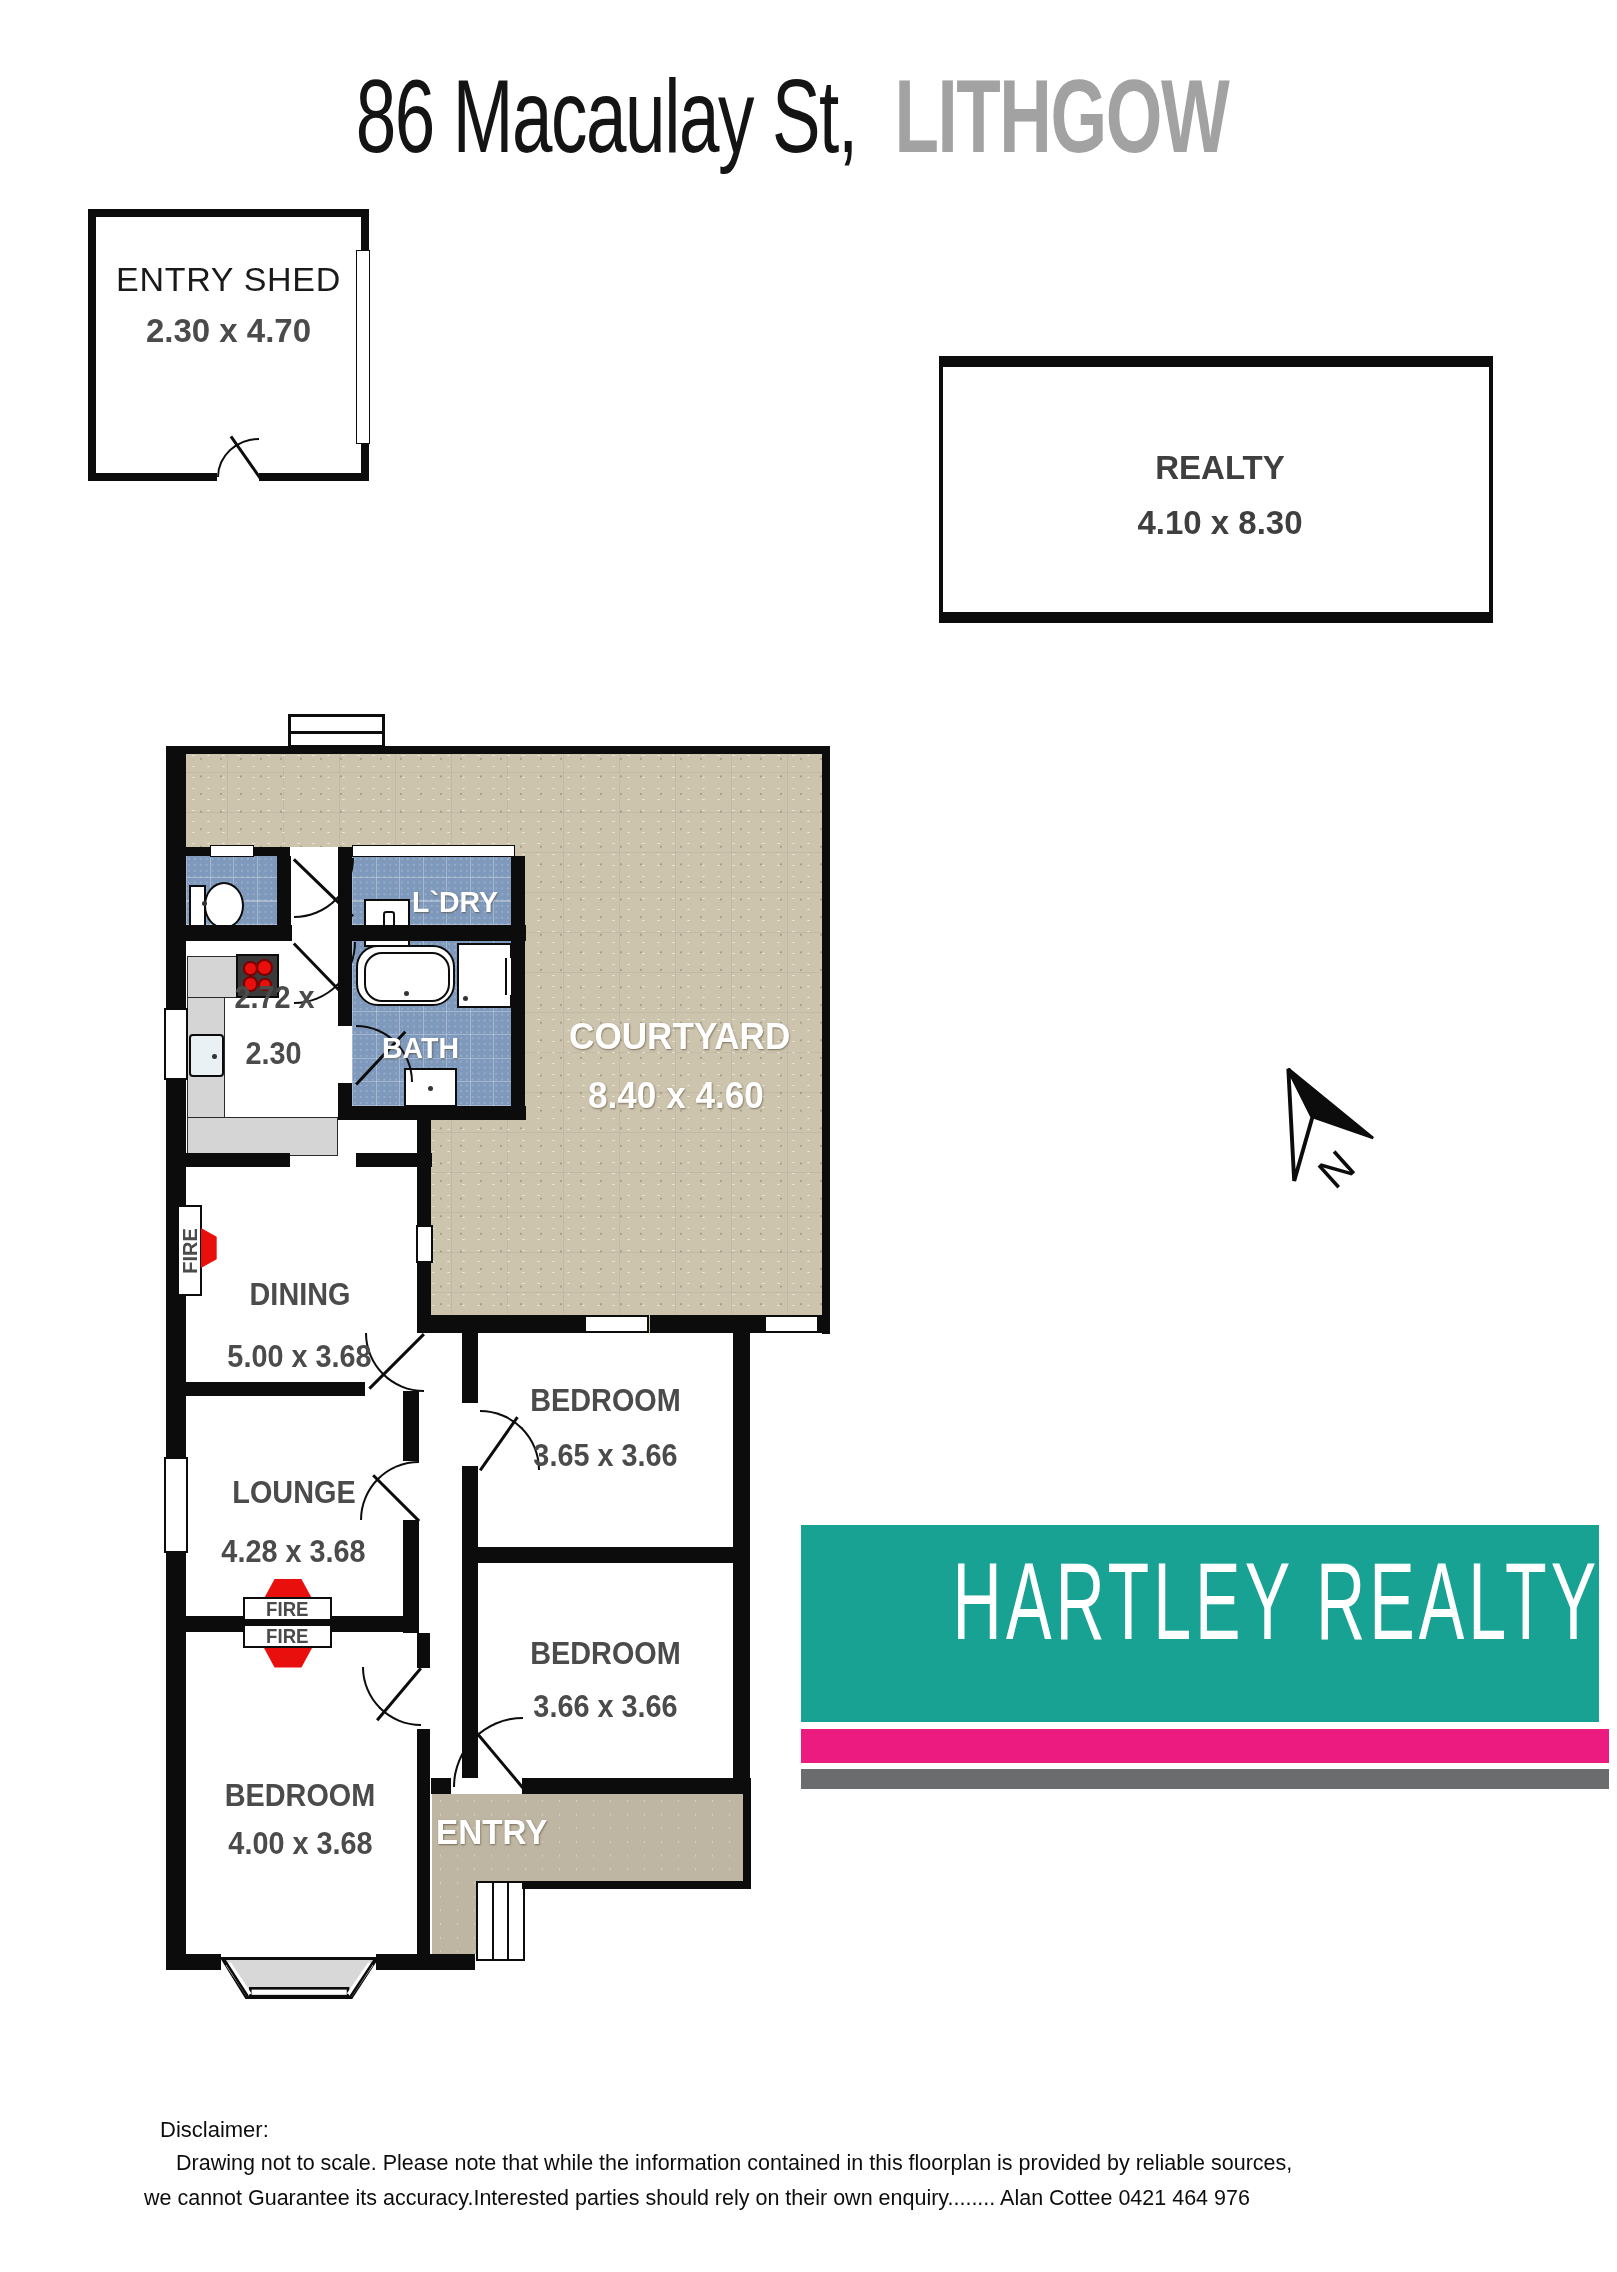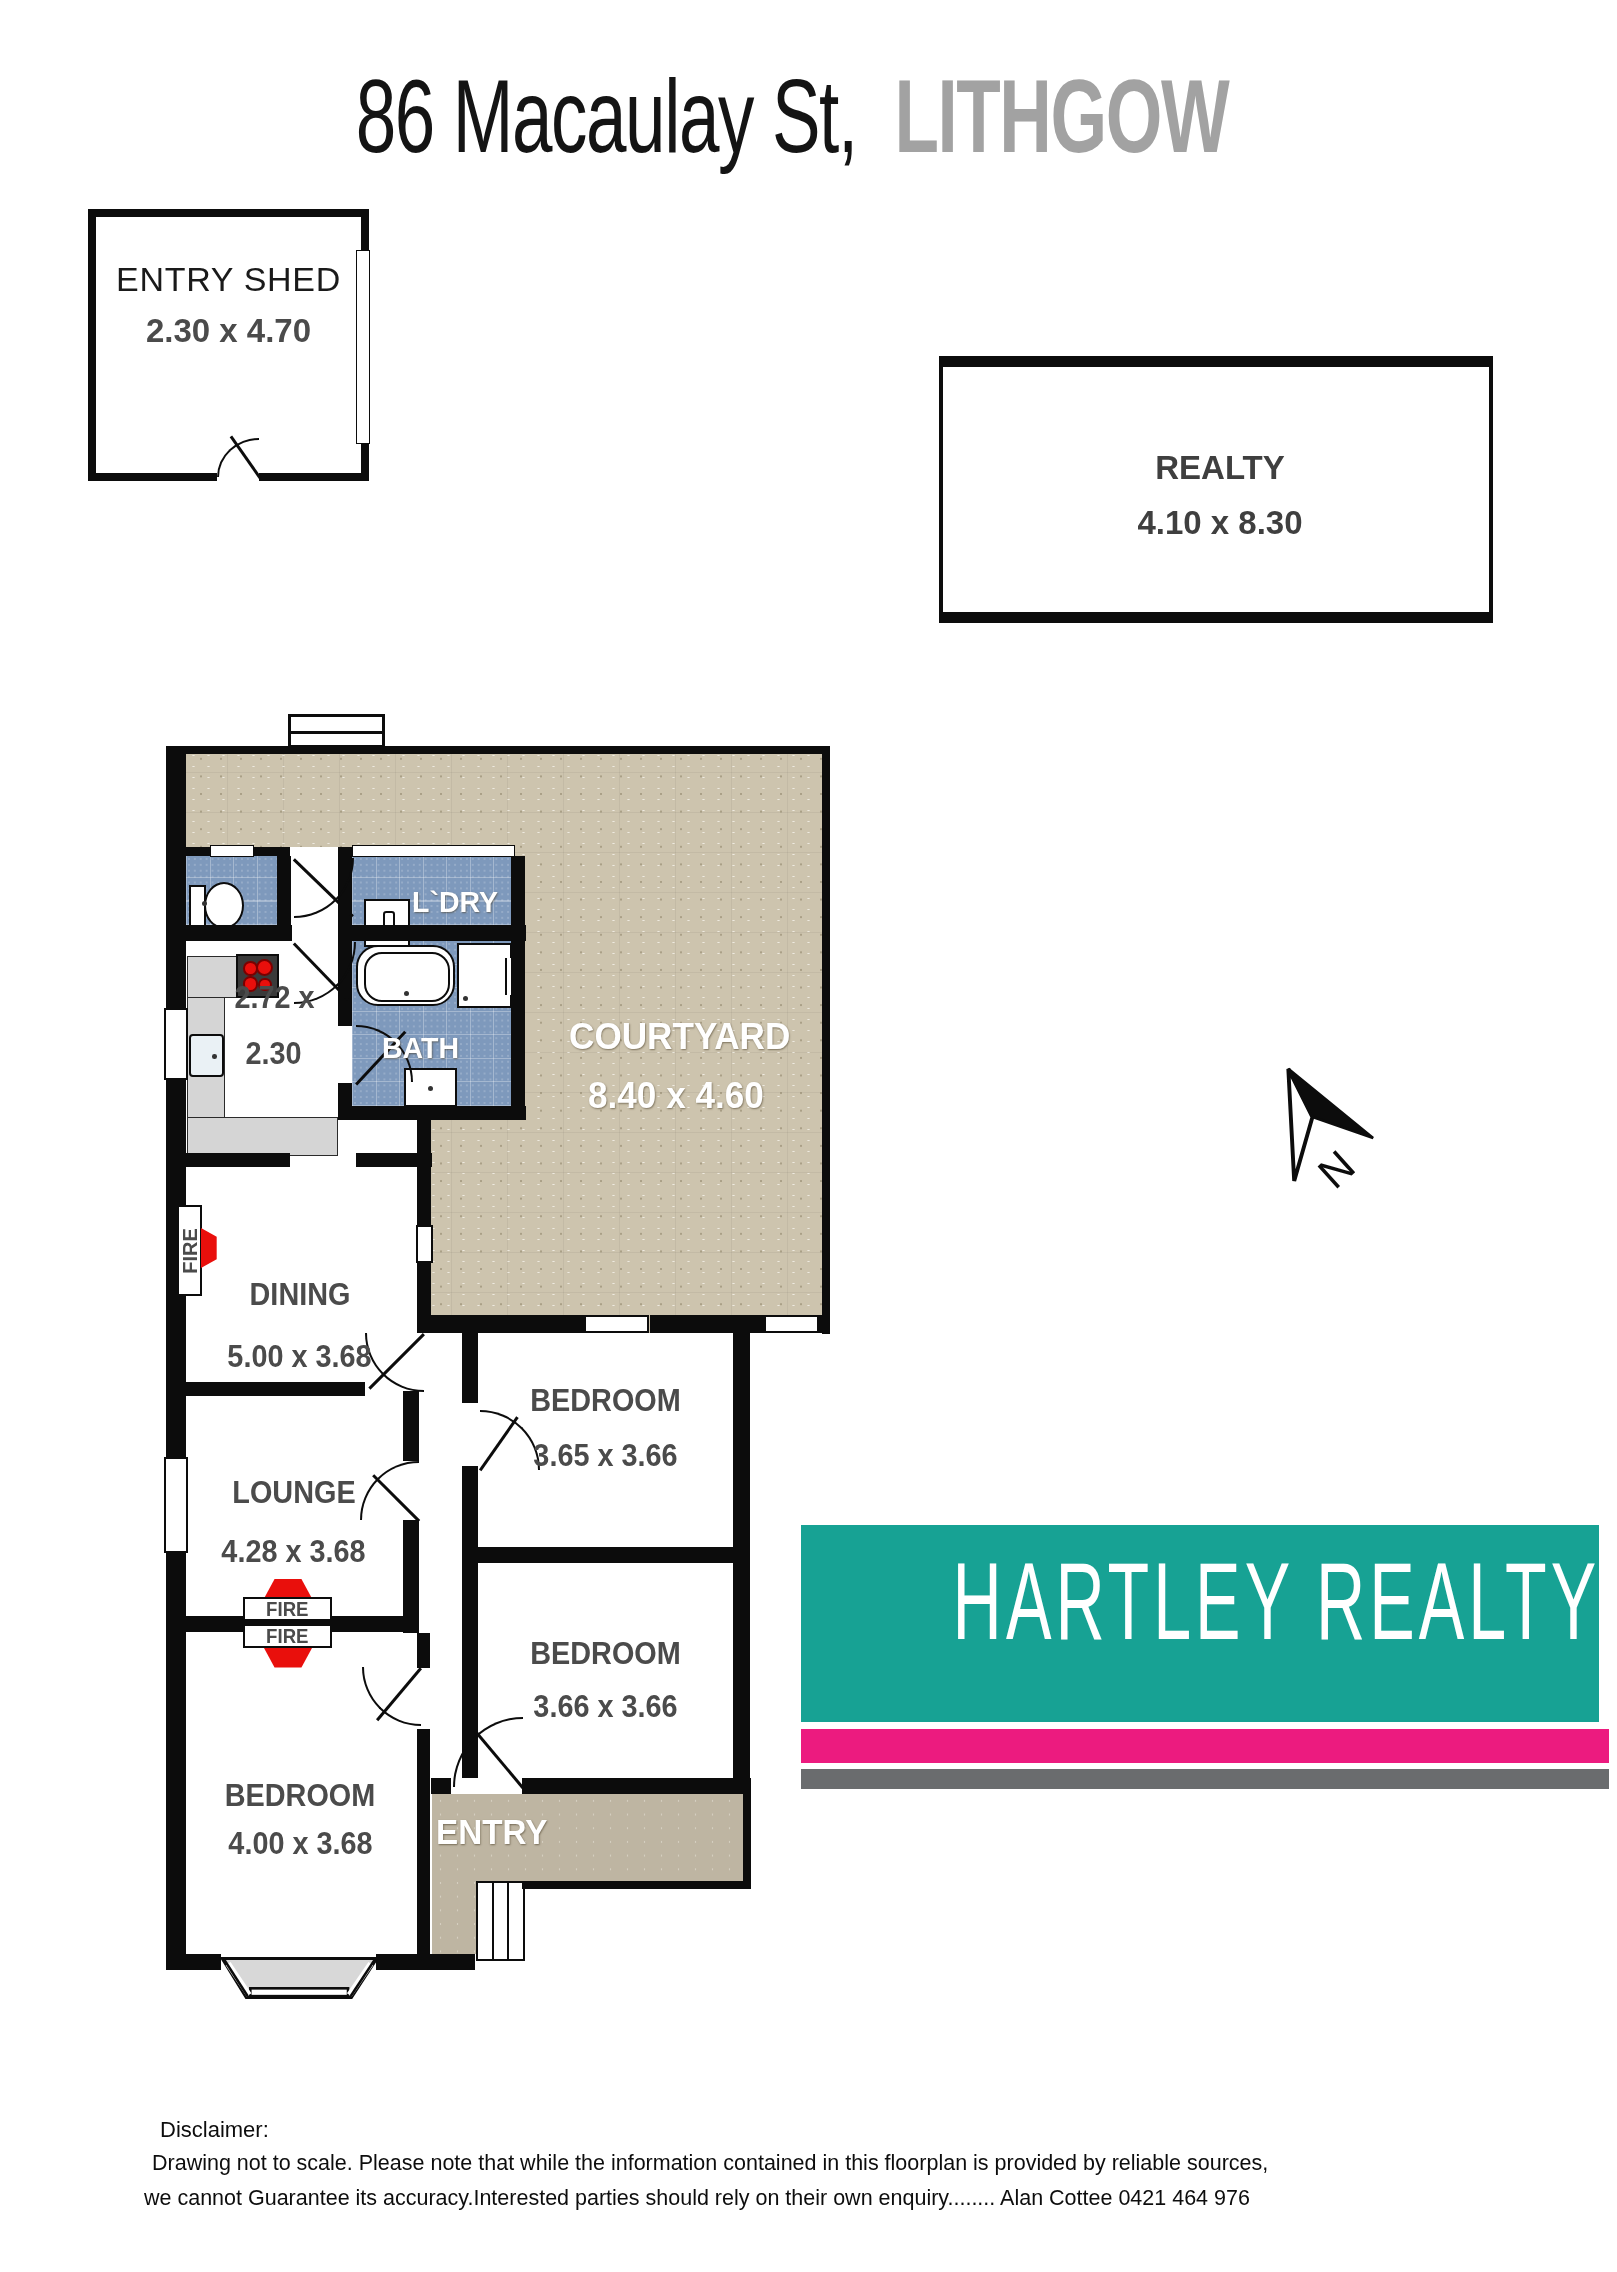--- a/index.html
+++ b/index.html
@@ -290,17 +290,17 @@
 <div class="abs" style="left:801px;top:1525px;width:798px;height:197px;background:#17A294">
   <div id="logo-name" style="top:11.7px">
     <span>HARTLEY REALTY</span>
   </div>
 </div>
 <div class="abs" style="left:801px;top:1729px;width:808px;height:34px;background:#EC1B7F"></div>
 <div class="abs" style="left:801px;top:1769px;width:808px;height:19.6px;background:#6A6C6E"></div>
 
 <div class="disc" style="left:160px;top:2117px;font-size:22px">
   <span>Disclaimer:</span></div>
-<div class="disc" style="left:152px;top:2151px">
+<div class="disc" style="left:176px;top:2151px">
   <span>Drawing not to scale. Please note that while the information contained in this floorplan is provided by reliable sources,</span></div>
 <div class="disc" style="left:144px;top:2186px">
   <span>we cannot Guarantee its accuracy.Interested parties should rely on their own enquiry........ Alan Cottee 0421 464 976</span></div>
 
 
 </body></html>

